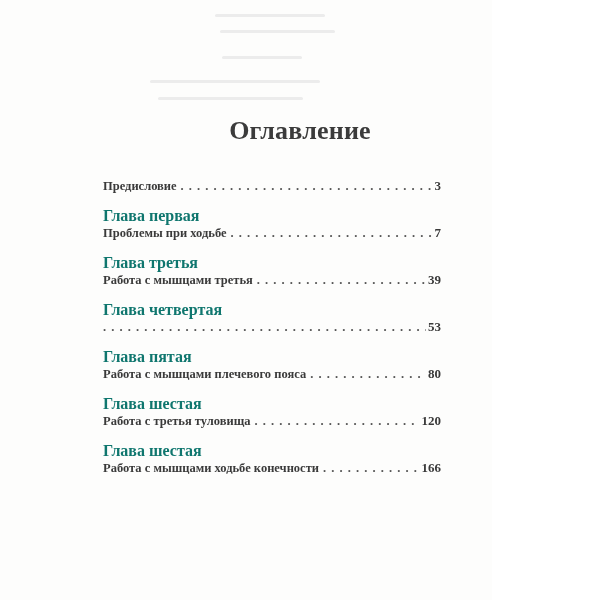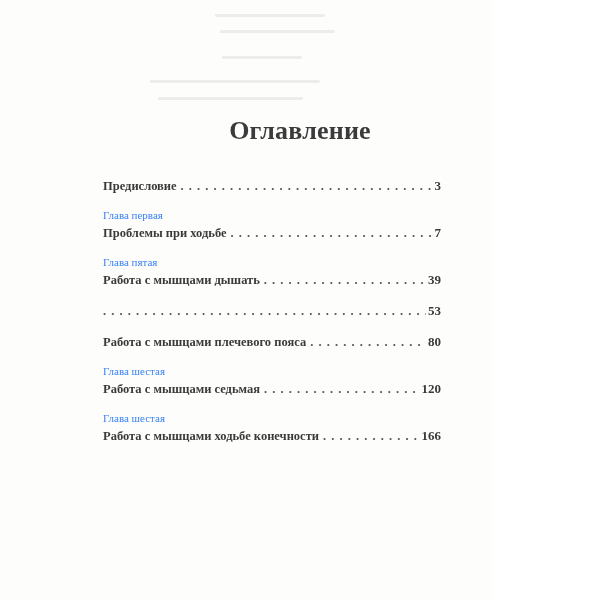--- a/index.html
+++ b/index.html
@@ -48,25 +48,25 @@
       position: absolute;
       left: 103px;
       width: 338px;
       top: 177px;
     }
     .entry {
       margin-bottom: 13px;
     }
     .chapter-label {
       font-family: "Liberation Serif", "DejaVu Serif", serif;
-      font-weight: normal;
-      font-size: 11px;
+      font-weight: bold;
+      font-size: 16px;
       line-height: 15px;
       height: 16px;
-      color: #3b82f6;
+      color: #0f766e;
     }
     .row {
       display: flex;
       align-items: center;
       font-family: "Liberation Serif", "DejaVu Serif", serif;
       font-weight: bold;
       font-size: 12.5px;
       line-height: 16px;
       height: 18px;
       color: #3a3a3a;
@@ -125,47 +125,49 @@
         <span class="name">Проблемы при ходьбе</span>
         <span class="dots"></span>
         <span class="page-num">7</span>
       </div>
     </div>
 
     <div class="entry">
     </div>
 
     <div class="entry">
-      <div class="chapter-label">Глава пятая</div>
+      <div class="chapter-label">Глава третья</div>
       <div class="row">
-        <span class="name">Работа с мышцами дышать</span>
+        <span class="name">Работа с мышцами третья</span>
         <span class="dots"></span>
         <span class="page-num">39</span>
       </div>
     </div>
 
     <div class="entry">
+      <div class="chapter-label">Глава четвертая</div>
       <div class="row">
         <span class="dots"></span>
         <span class="page-num">53</span>
       </div>
     </div>
 
     <div class="entry">
+      <div class="chapter-label">Глава пятая</div>
       <div class="row">
         <span class="name">Работа с мышцами плечевого пояса</span>
         <span class="dots"></span>
         <span class="page-num">80</span>
       </div>
     </div>
 
     <div class="entry">
       <div class="chapter-label">Глава шестая</div>
       <div class="row">
-        <span class="name">Работа с мышцами седьмая</span>
+        <span class="name">Работа с третья туловища</span>
         <span class="dots"></span>
         <span class="page-num">120</span>
       </div>
     </div>
 
     <div class="entry">
       <div class="chapter-label">Глава шестая</div>
       <div class="row">
         <span class="name">Работа с мышцами ходьбе конечности</span>
         <span class="dots"></span>

